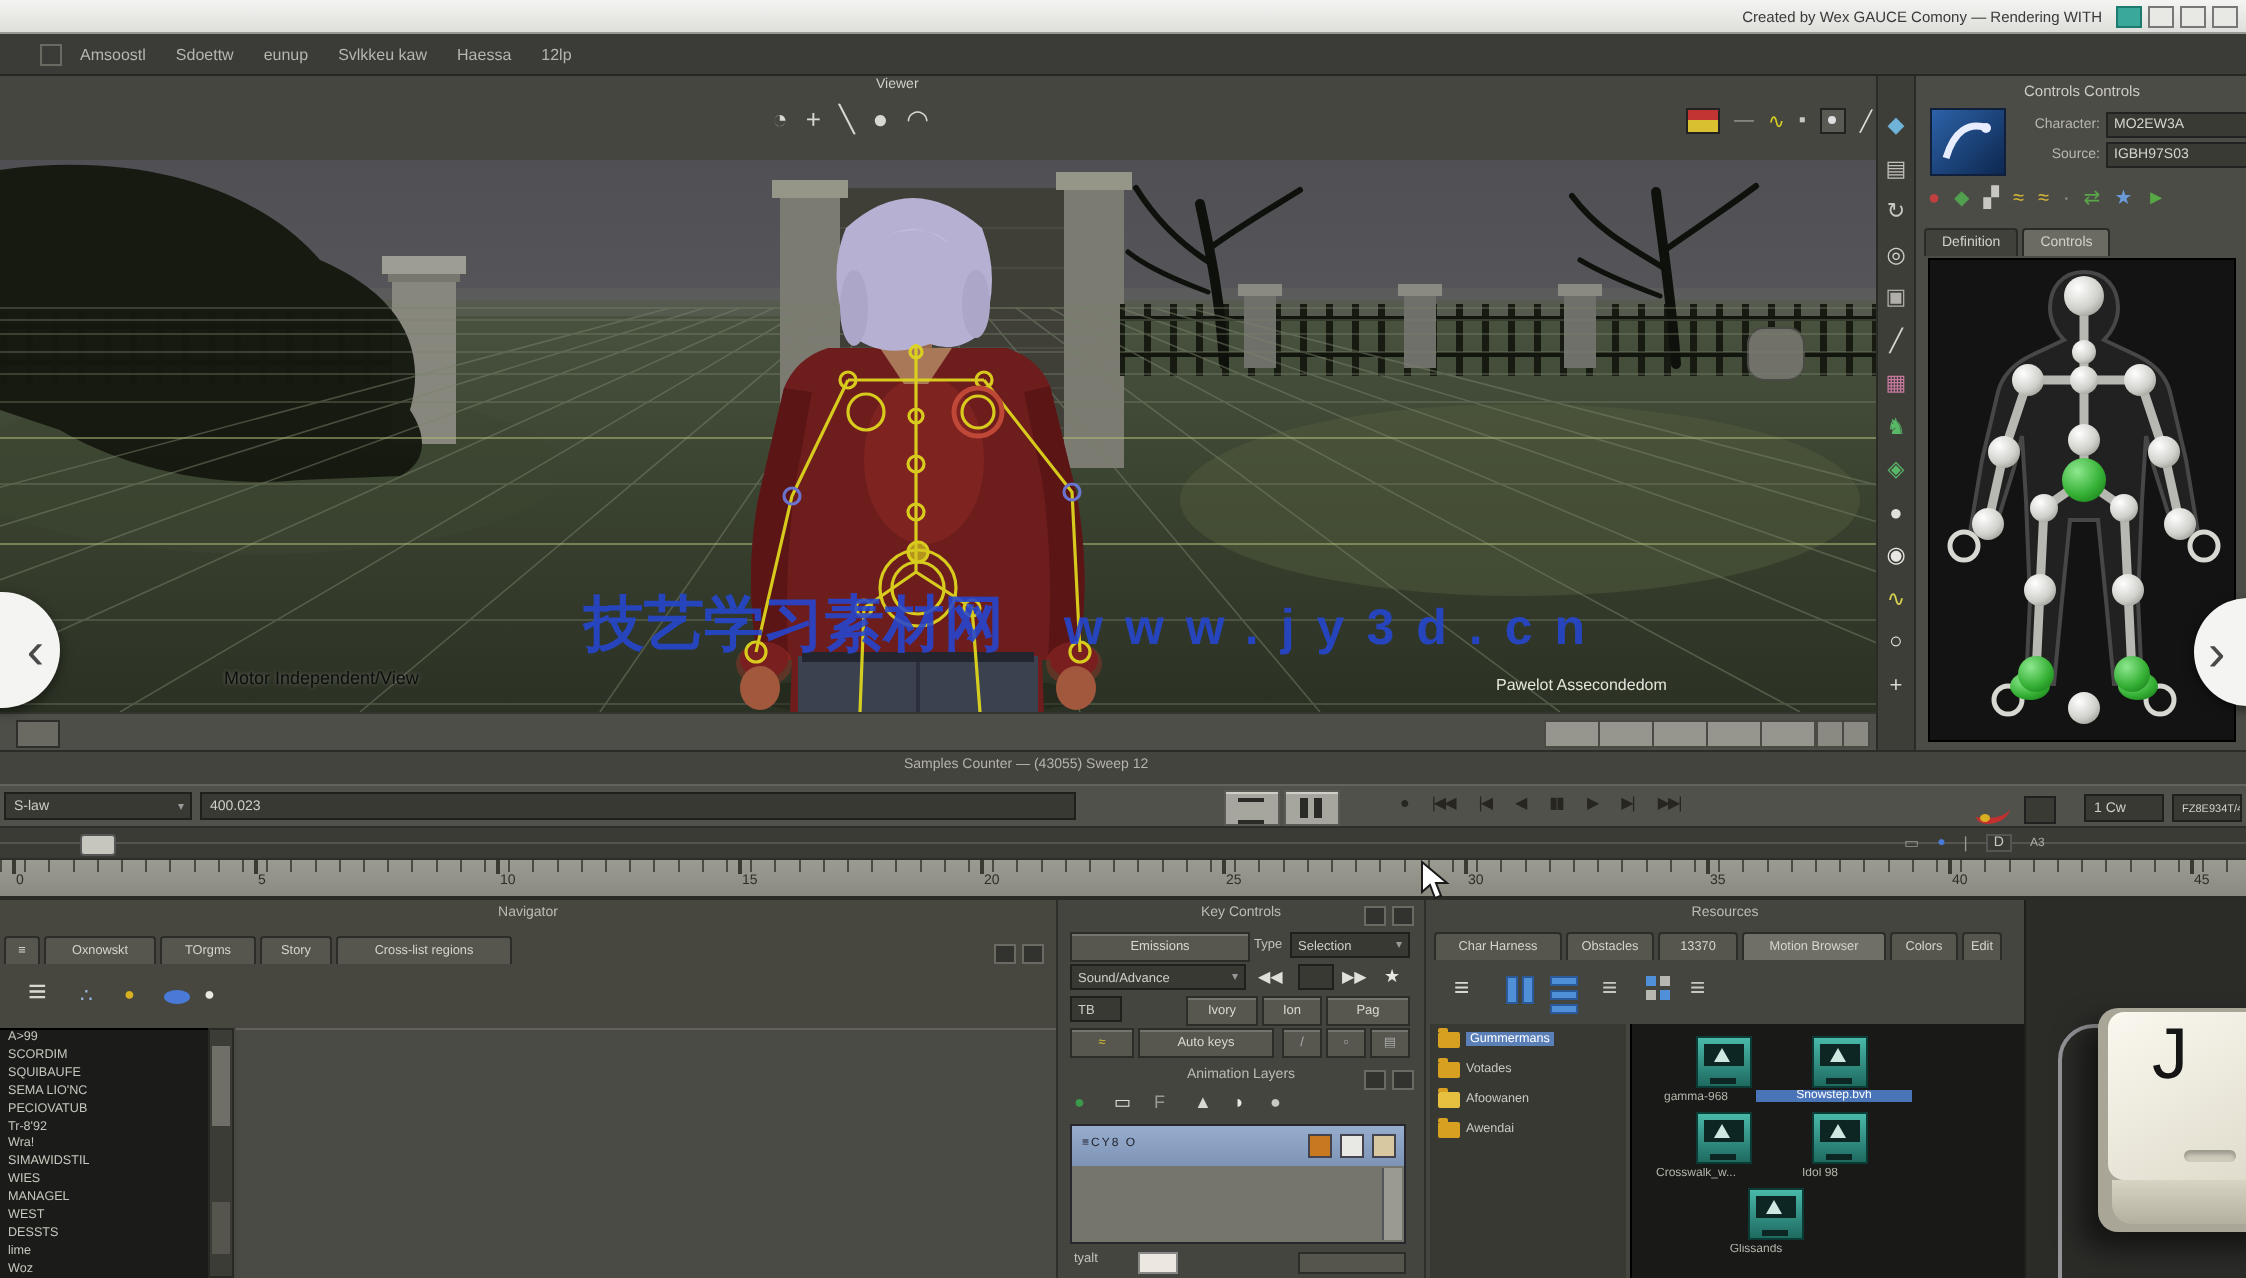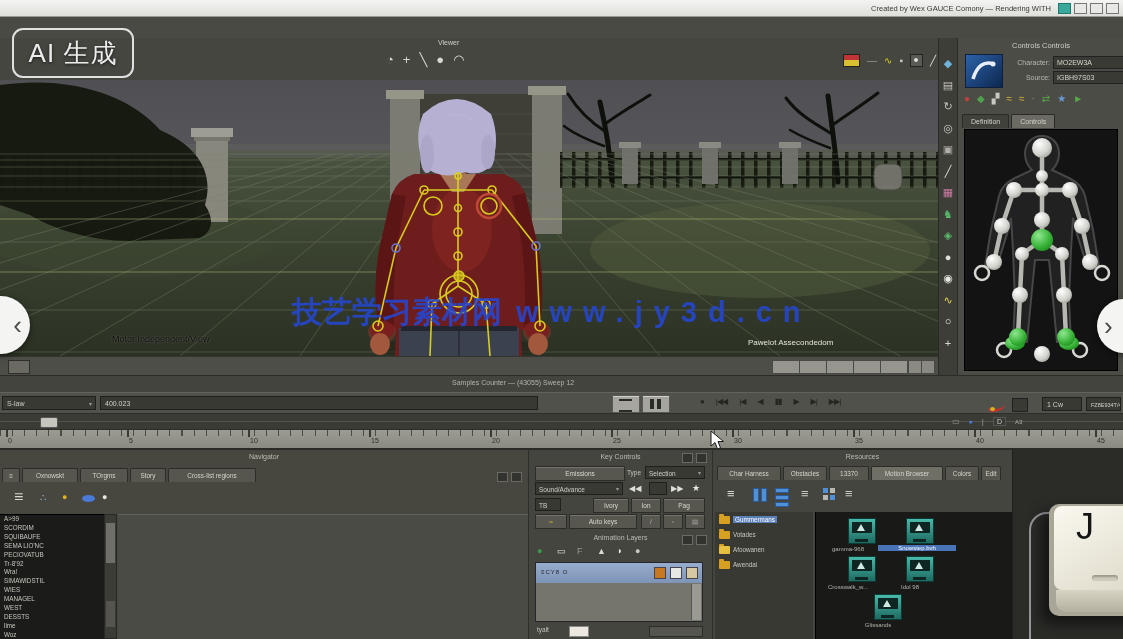--- a/index.html
+++ b/index.html
@@ -37,21 +37,21 @@
   .chip{width:15px;height:11px;border:1px solid #222;
     background:linear-gradient(#c23434 0 45%,#d8c030 45% 100%);}
   .chip2{width:11px;height:11px;border:1px solid #222;background:#5a5a54;position:relative;}
   .chip2:after{content:"";position:absolute;left:3px;top:3px;width:4px;height:4px;background:#ddd;border-radius:50%;}
   .viewport{left:0;top:42px;width:938px;height:276px;background:#515156;overflow:hidden;}
   .vp-label-left{left:112px;top:254px;font-size:9px;color:#0d0d0d;
     text-shadow:0 0 2px rgba(230,230,230,.35);font-weight:normal;z-index:5;}
   .vp-label-right{left:748px;top:258px;font-size:8px;color:#e4e4dc;z-index:5;}
   .watermark{left:292px;top:212px;z-index:6;font-weight:bold;color:#2547d2;opacity:.88;
     font-size:30px;white-space:nowrap;}
-  .watermark .url{letter-spacing:11px;margin-left:14px;font-size:29px;}
+  .watermark .url{letter-spacing:11px;margin-left:30px;font-size:25px;}
   .vp-status{left:0;top:318px;width:938px;height:19px;background:#4e4e49;
     border-top:1px solid #35352f;}
   .vps-box{left:8px;top:3px;width:20px;height:12px;background:#6a6a62;border:1px solid #2e2e2a;}
   .vps-y{left:740px;top:17px;font-size:8px;color:#d8d8d0;}
   .seg{display:flex;position:absolute;left:772px;top:3px;}
   .seg i{width:26px;height:12px;background:#96968e;border:1px solid #4a4a44;border-left:none;}
   .seg i:first-child{border-left:1px solid #4a4a44;}
   .seg2{left:908px;top:3px;display:flex;position:absolute;}
   .seg2 i{width:12px;height:12px;background:#8a8a82;border:1px solid #4a4a44;border-left:none;}
   .seg2 i:first-child{border-left:1px solid #4a4a44;}
@@ -190,22 +190,30 @@
 
   <div class="abs titlebar">
     <span class="spacer"></span>
     <span style="margin-right:4px">Created by Wex GAUCE Comony — Rendering WITH</span>
     <span class="winbtn teal"></span>
     <span class="winbtn"></span>
     <span class="winbtn"></span>
     <span class="winbtn"></span>
   </div>
 
-
-  <div class="abs ai-badge">AI 生成</div>
+  <div class="abs menubar">
+    <span class="appglyph"></span>
+    <span class="mitem">Amsoostl</span>
+    <span class="mitem">Sdoettw</span>
+    <span class="mitem">eunup</span>
+    <span class="mitem">Svlkkeu kaw</span>
+    <span class="mitem">Haessa</span>
+    <span class="mitem">12lp</span>
+  </div>
+
 
   <div class="abs main">
 
     <div class="abs vp-toolbar">
       <span class="abs viewer-tab">Viewer</span>
       <div class="abs vpicons-left">
         <span>◔</span>
         <span>+</span>
         <span>╲</span>
         <span>●</span>

